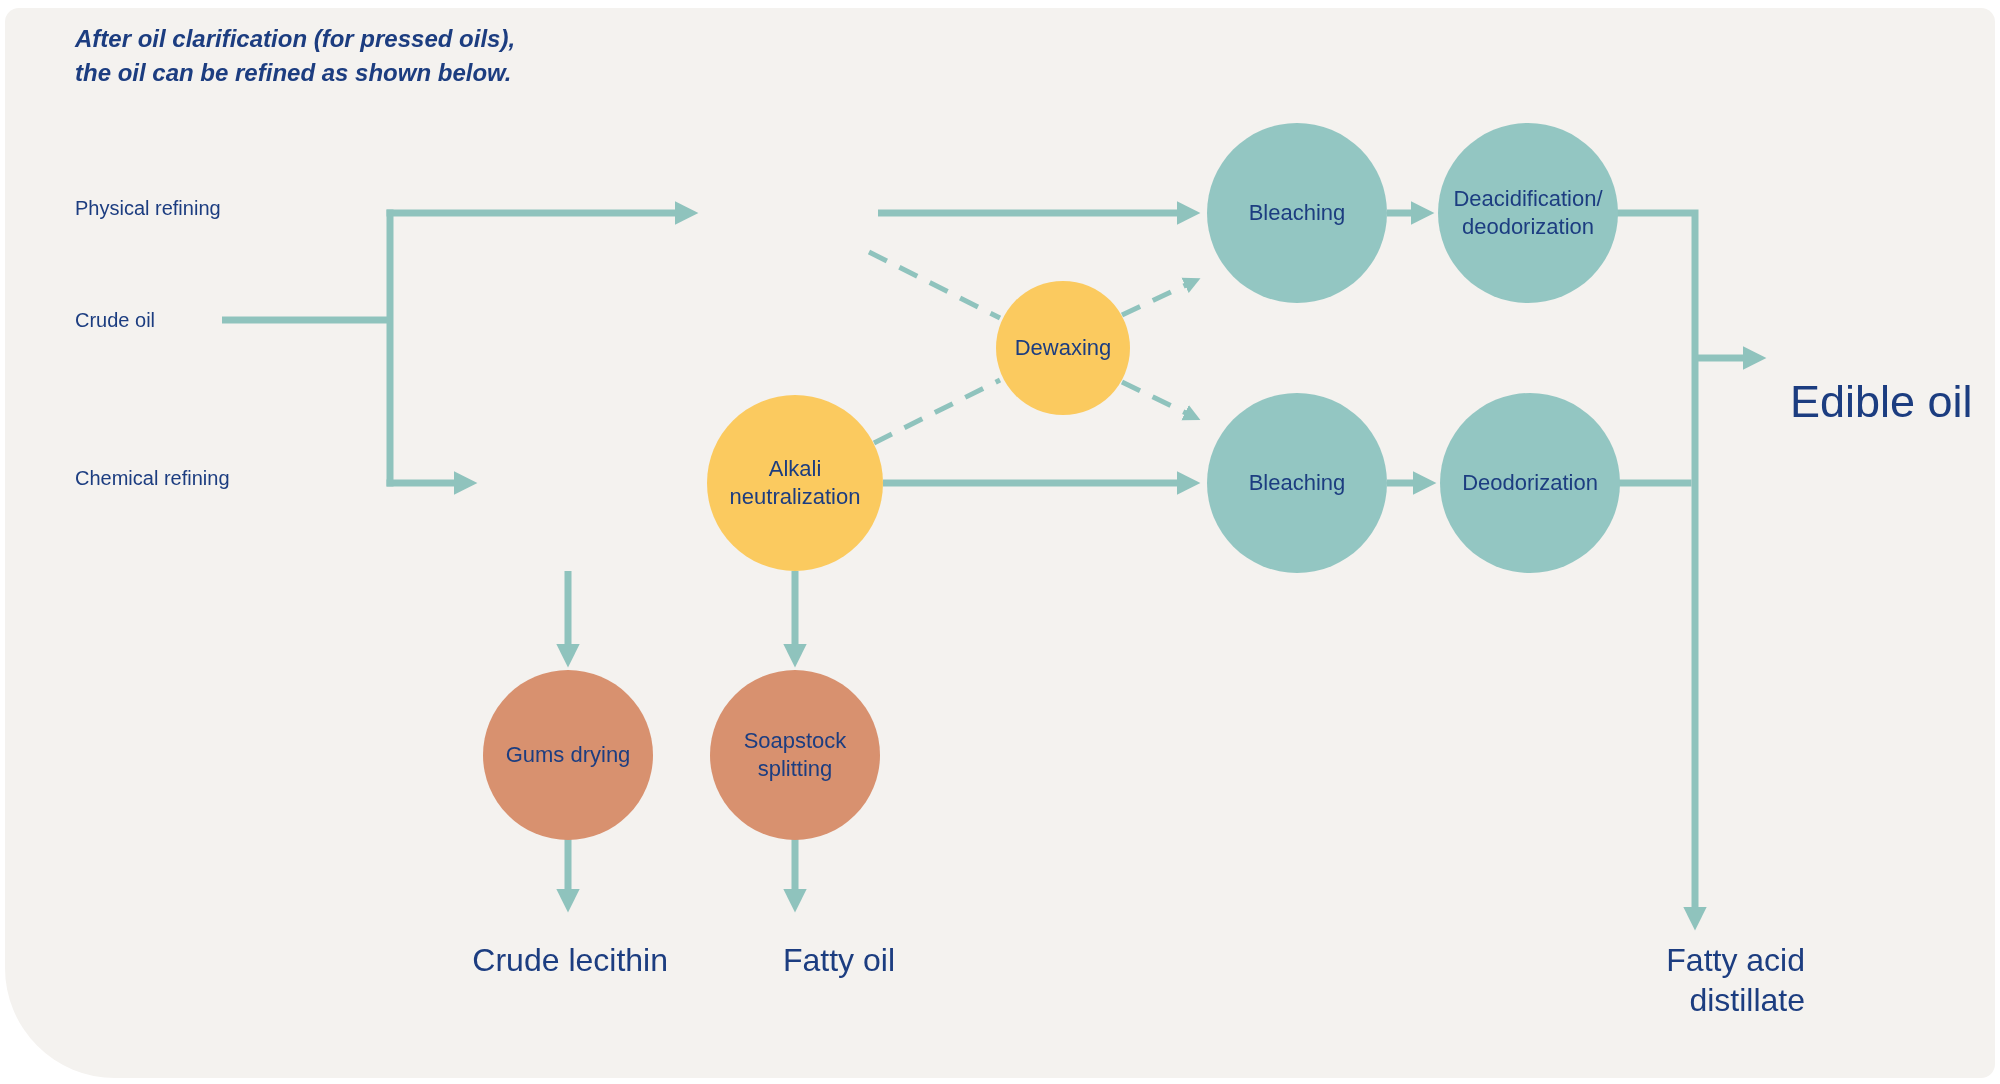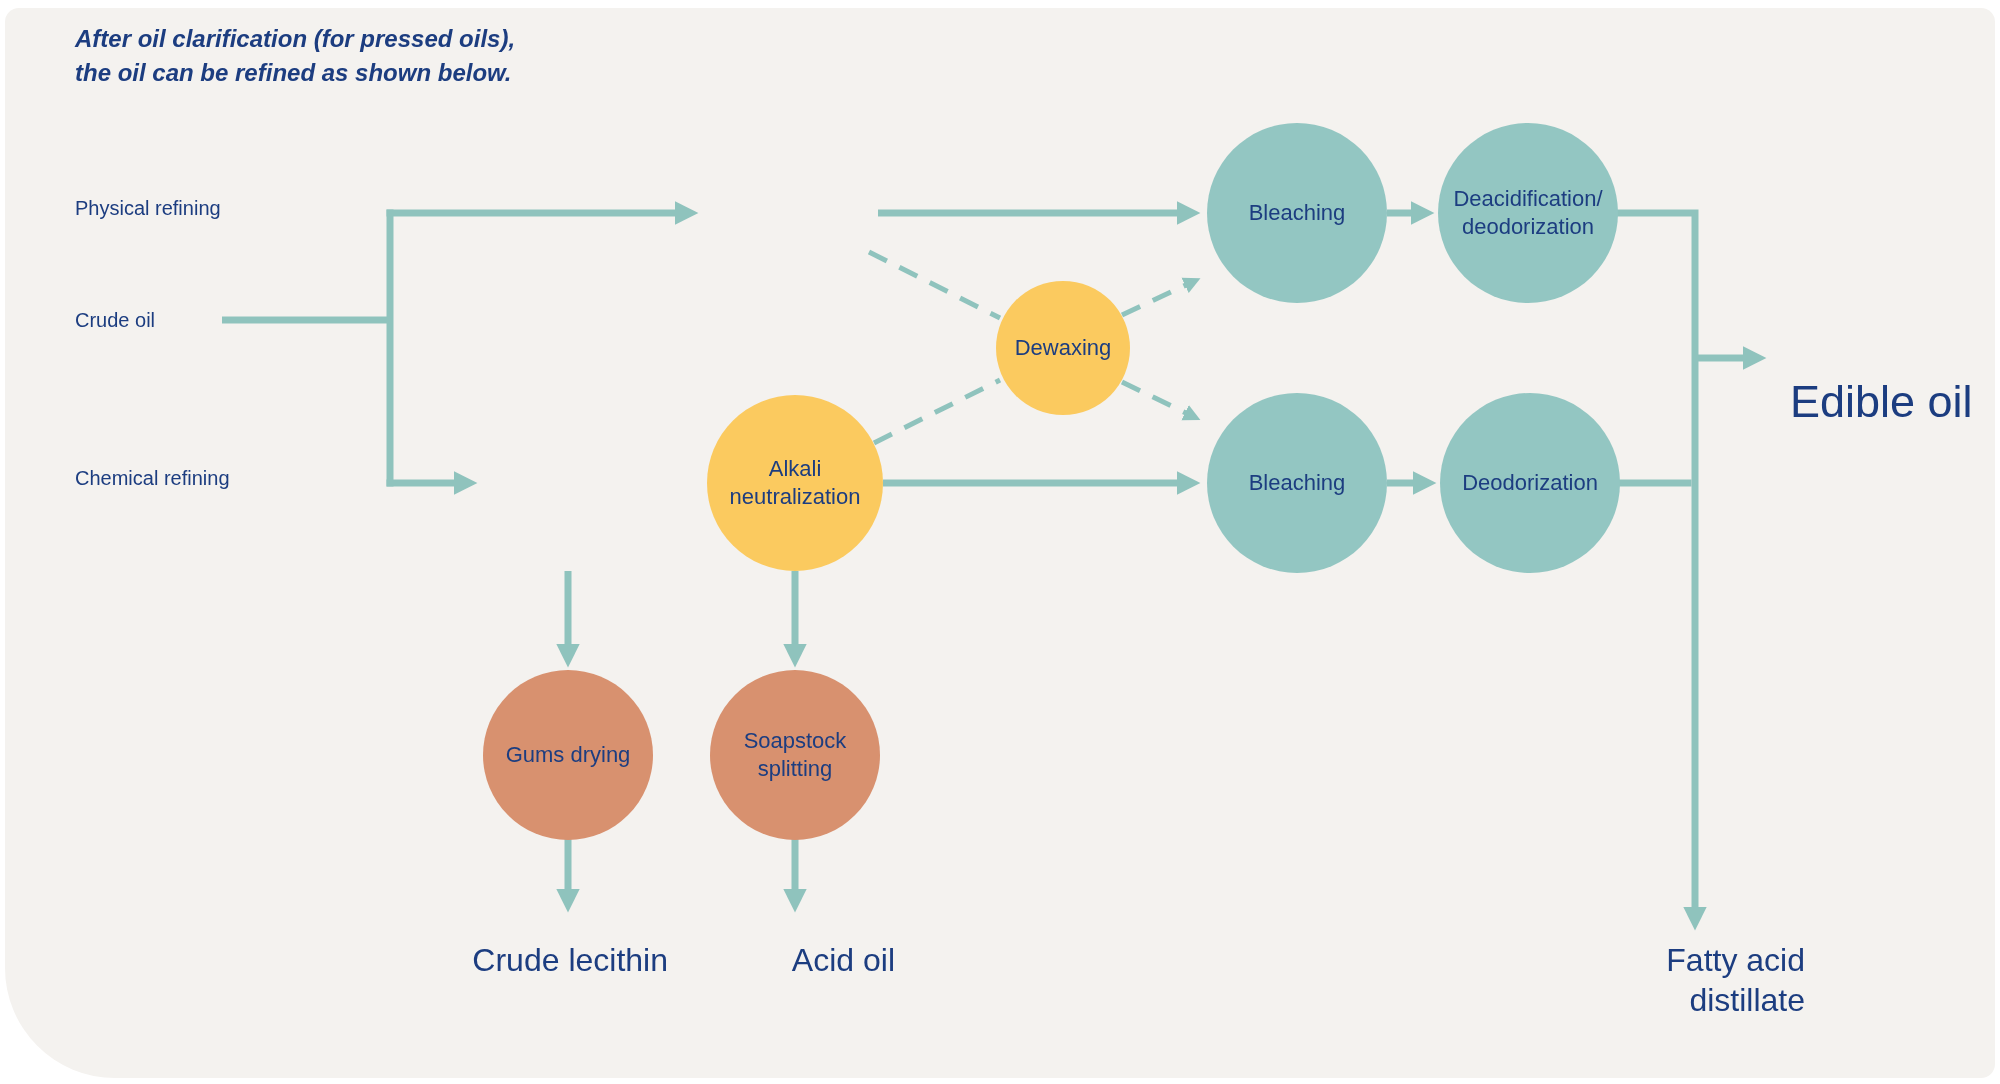--- a/index.html
+++ b/index.html
@@ -114,15 +114,15 @@
   </div>
   <div class="node salmon" style="left:483px;top:670px;width:170px;height:170px">
     <span class="node-label" style="width:150px">Gums drying</span>
   </div>
   <div class="node salmon" style="left:710px;top:670px;width:170px;height:170px">
     <span class="node-label" style="width:120px">Soapstock splitting</span>
   </div>
 
   <div class="edible">Edible oil</div>
   <div class="out-label" style="left:468px;top:940px;width:200px">Crude lecithin</div>
-  <div class="out-label" style="left:695px;top:940px;width:200px">Acid oil</div>
+  <div class="out-label" style="left:695px;top:940px;width:200px">Fatty oil</div>
   <div class="out-label" style="left:1585px;top:940px;width:220px">Fatty acid distillate</div>
 </div>
 
 </body></html>

